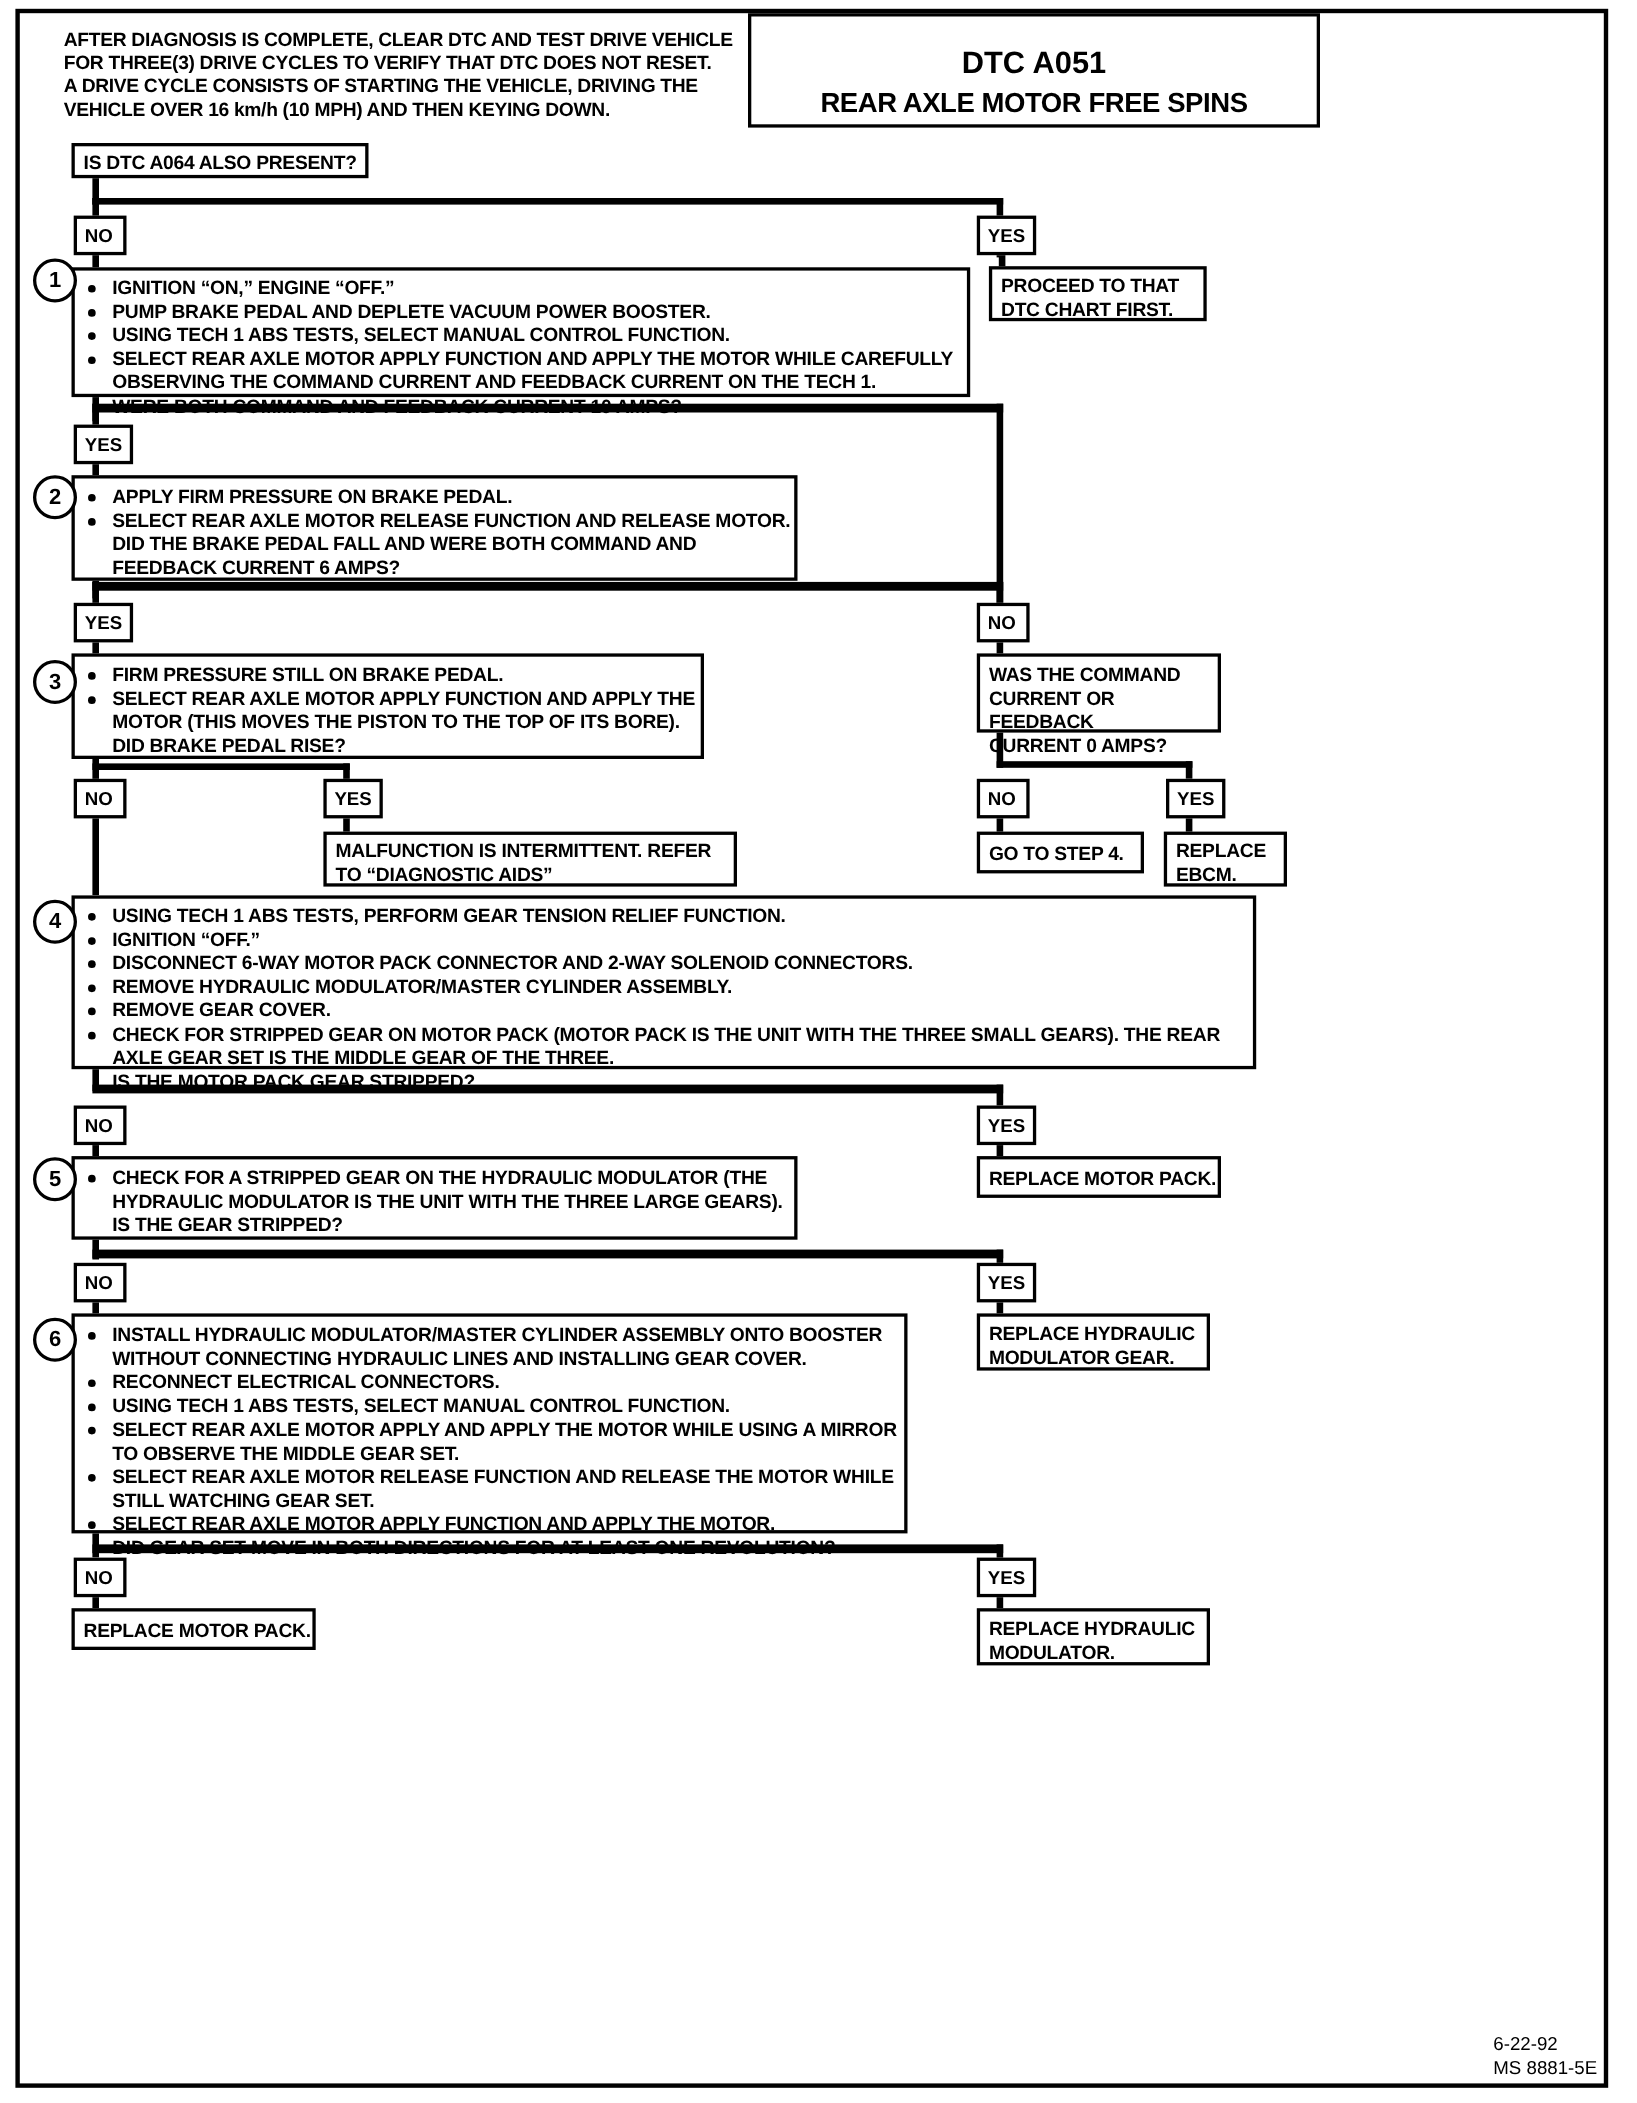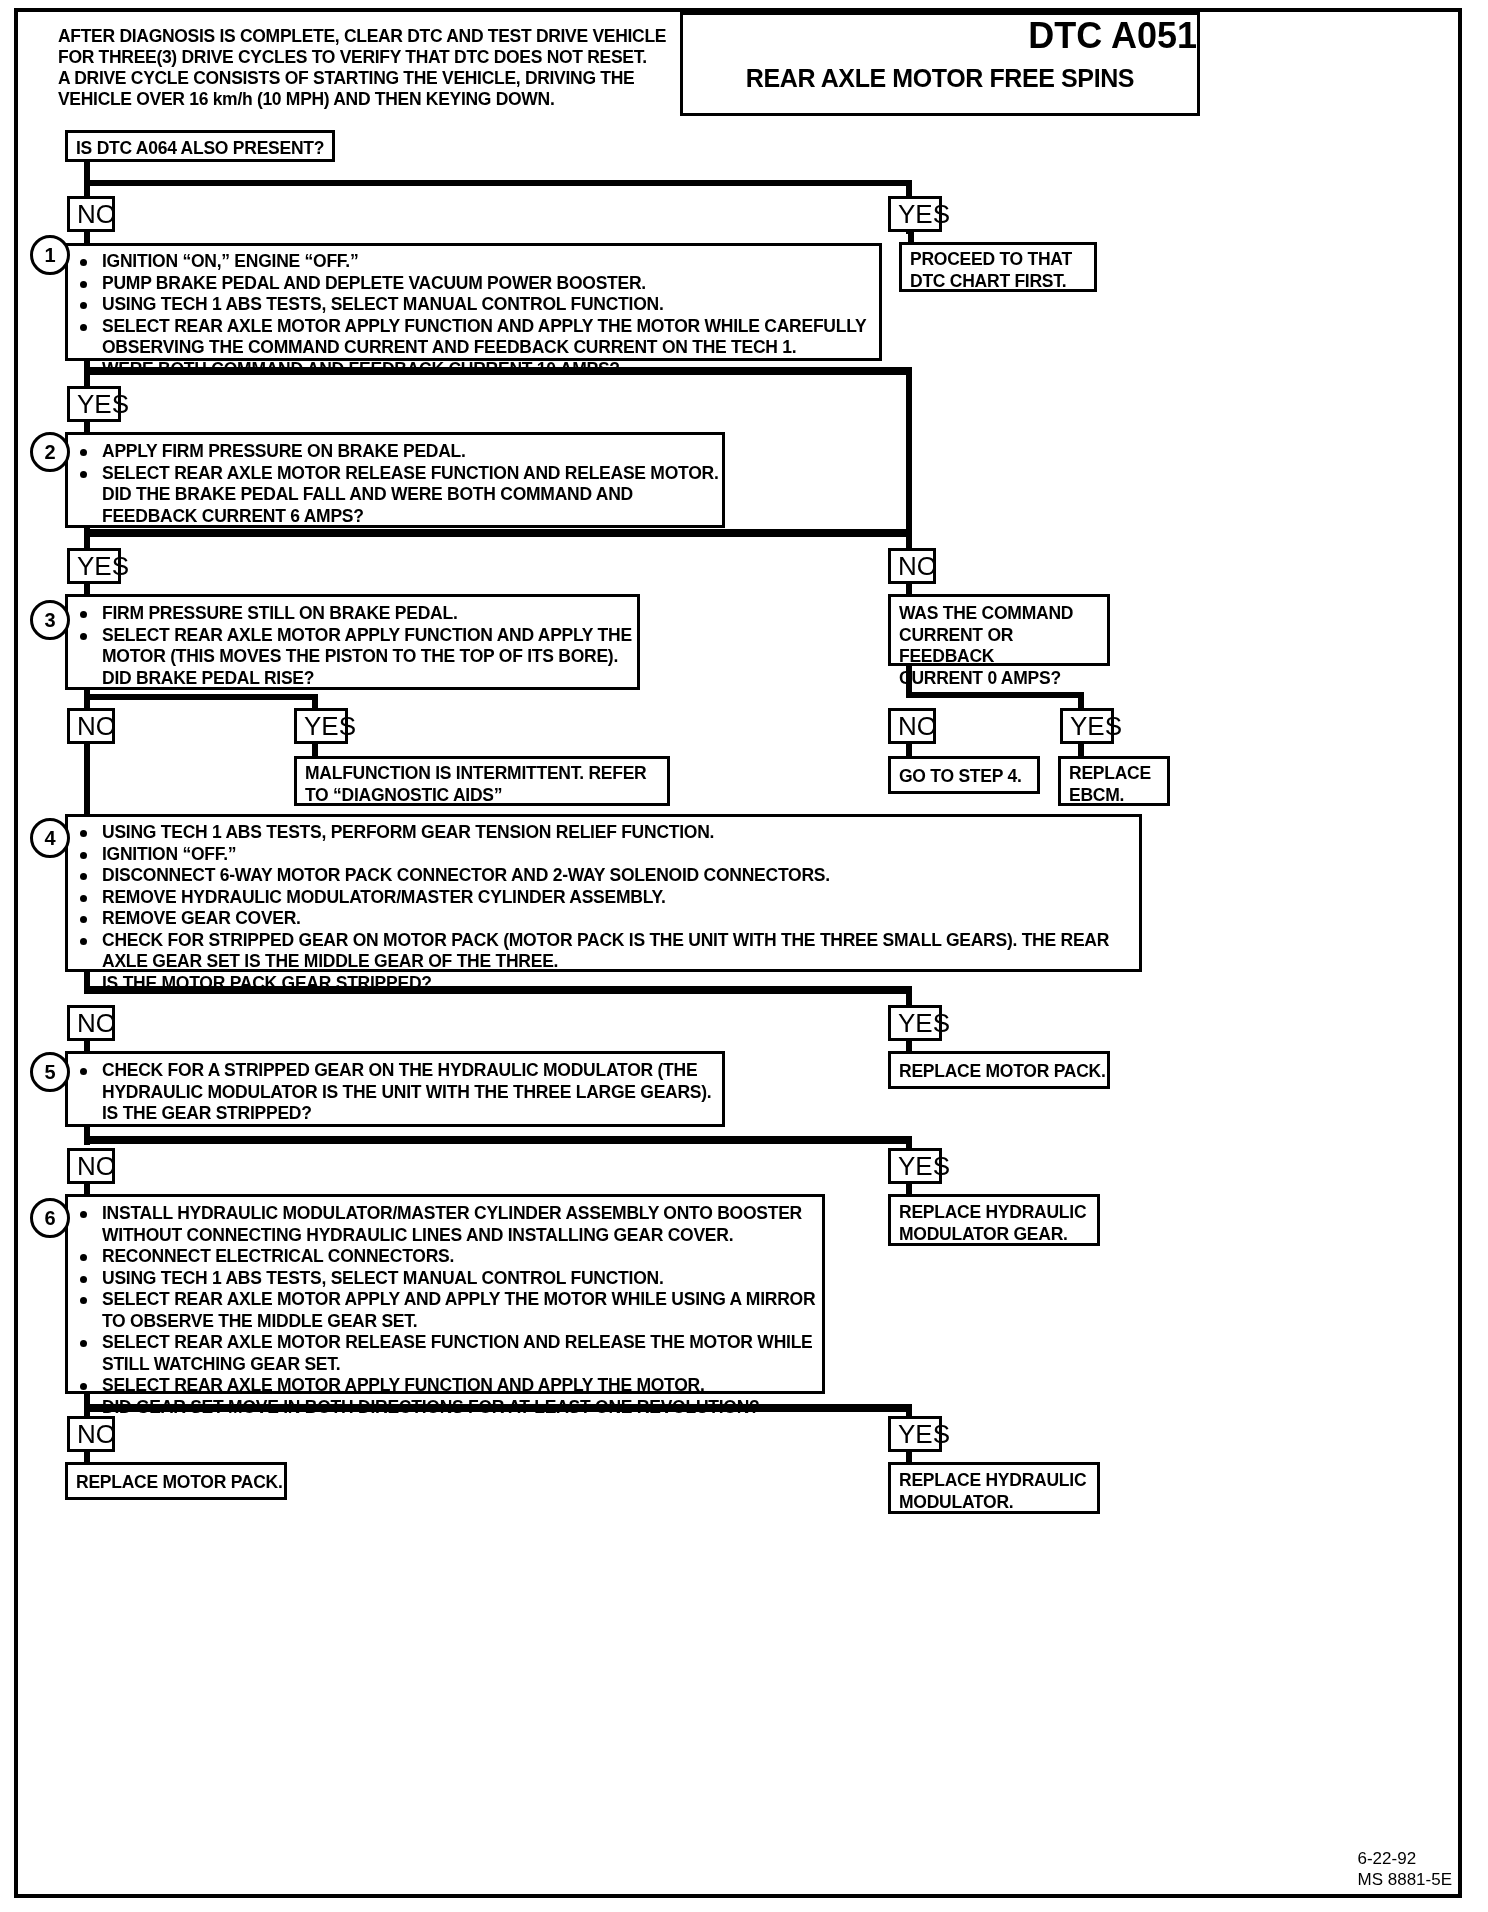--- a/index.html
+++ b/index.html
@@ -34,22 +34,22 @@
   .ln{
     position:absolute;
     background:#000;
   }
   
   .yn{
     position:absolute;
     border:3px solid #000;
     background:#fff;
     box-sizing:border-box;
-    font-weight:normal;
-    font-size:26px;
+    font-weight:bold;
+    font-size:17px;
     line-height:1;
     display:flex;
     align-items:center;
     padding-left:7px;
     letter-spacing:0px;
     z-index:5;
   }
   
   .circ{
     position:absolute;
@@ -101,21 +101,21 @@
   }
   #titlebox{
     position:absolute;
     left:680px; top:12px;
     width:520px; height:104px;
     border:3px solid #000;
     box-sizing:border-box;
     text-align:center;
     background:#fff;
   }
-  #titlebox .t1{ font-size:36px; font-weight:bold; margin-top:0; letter-spacing:0px;text-align:right;}
+  #titlebox .t1{ font-size:28px; font-weight:bold; margin-top:26px; letter-spacing:0px;}
   #titlebox .t2{ font-size:25px; font-weight:bold; margin-top:7px; letter-spacing:-0.4px;}
   #footer{
     position:absolute;
     right:36px; bottom:22px;
     font-size:17px;
     font-weight:normal;
     line-height:21px;
   }
 </style>
 </head>

